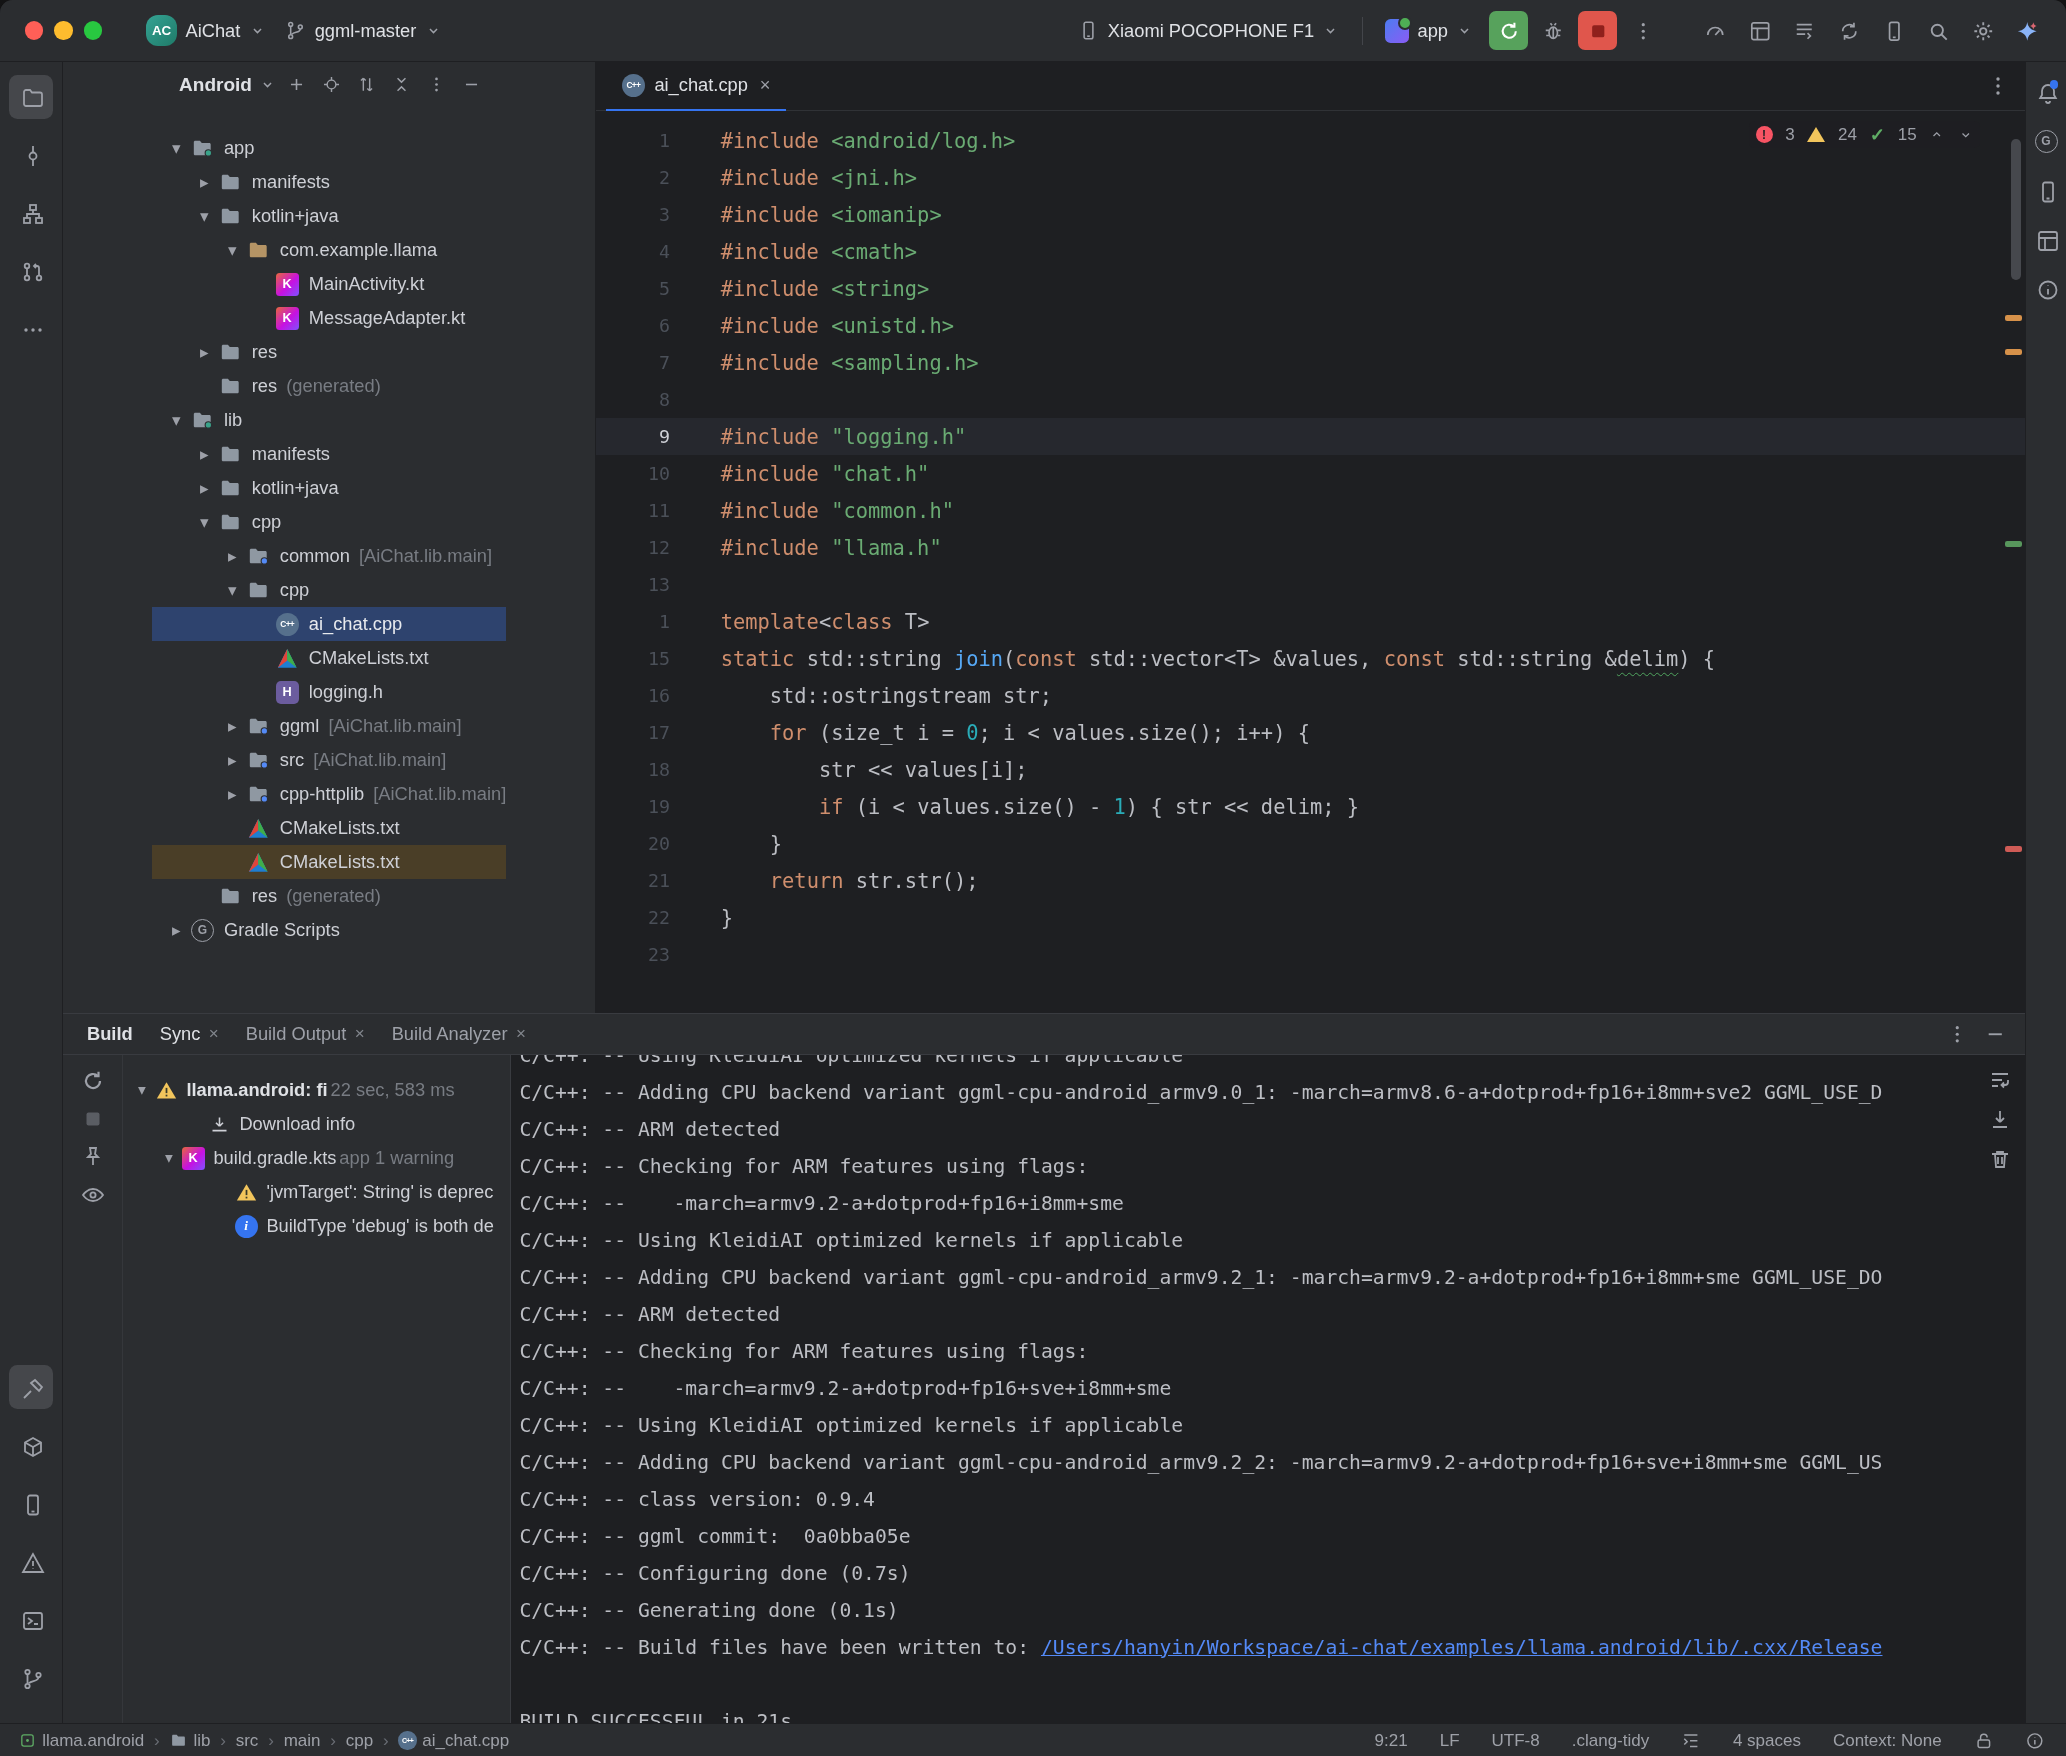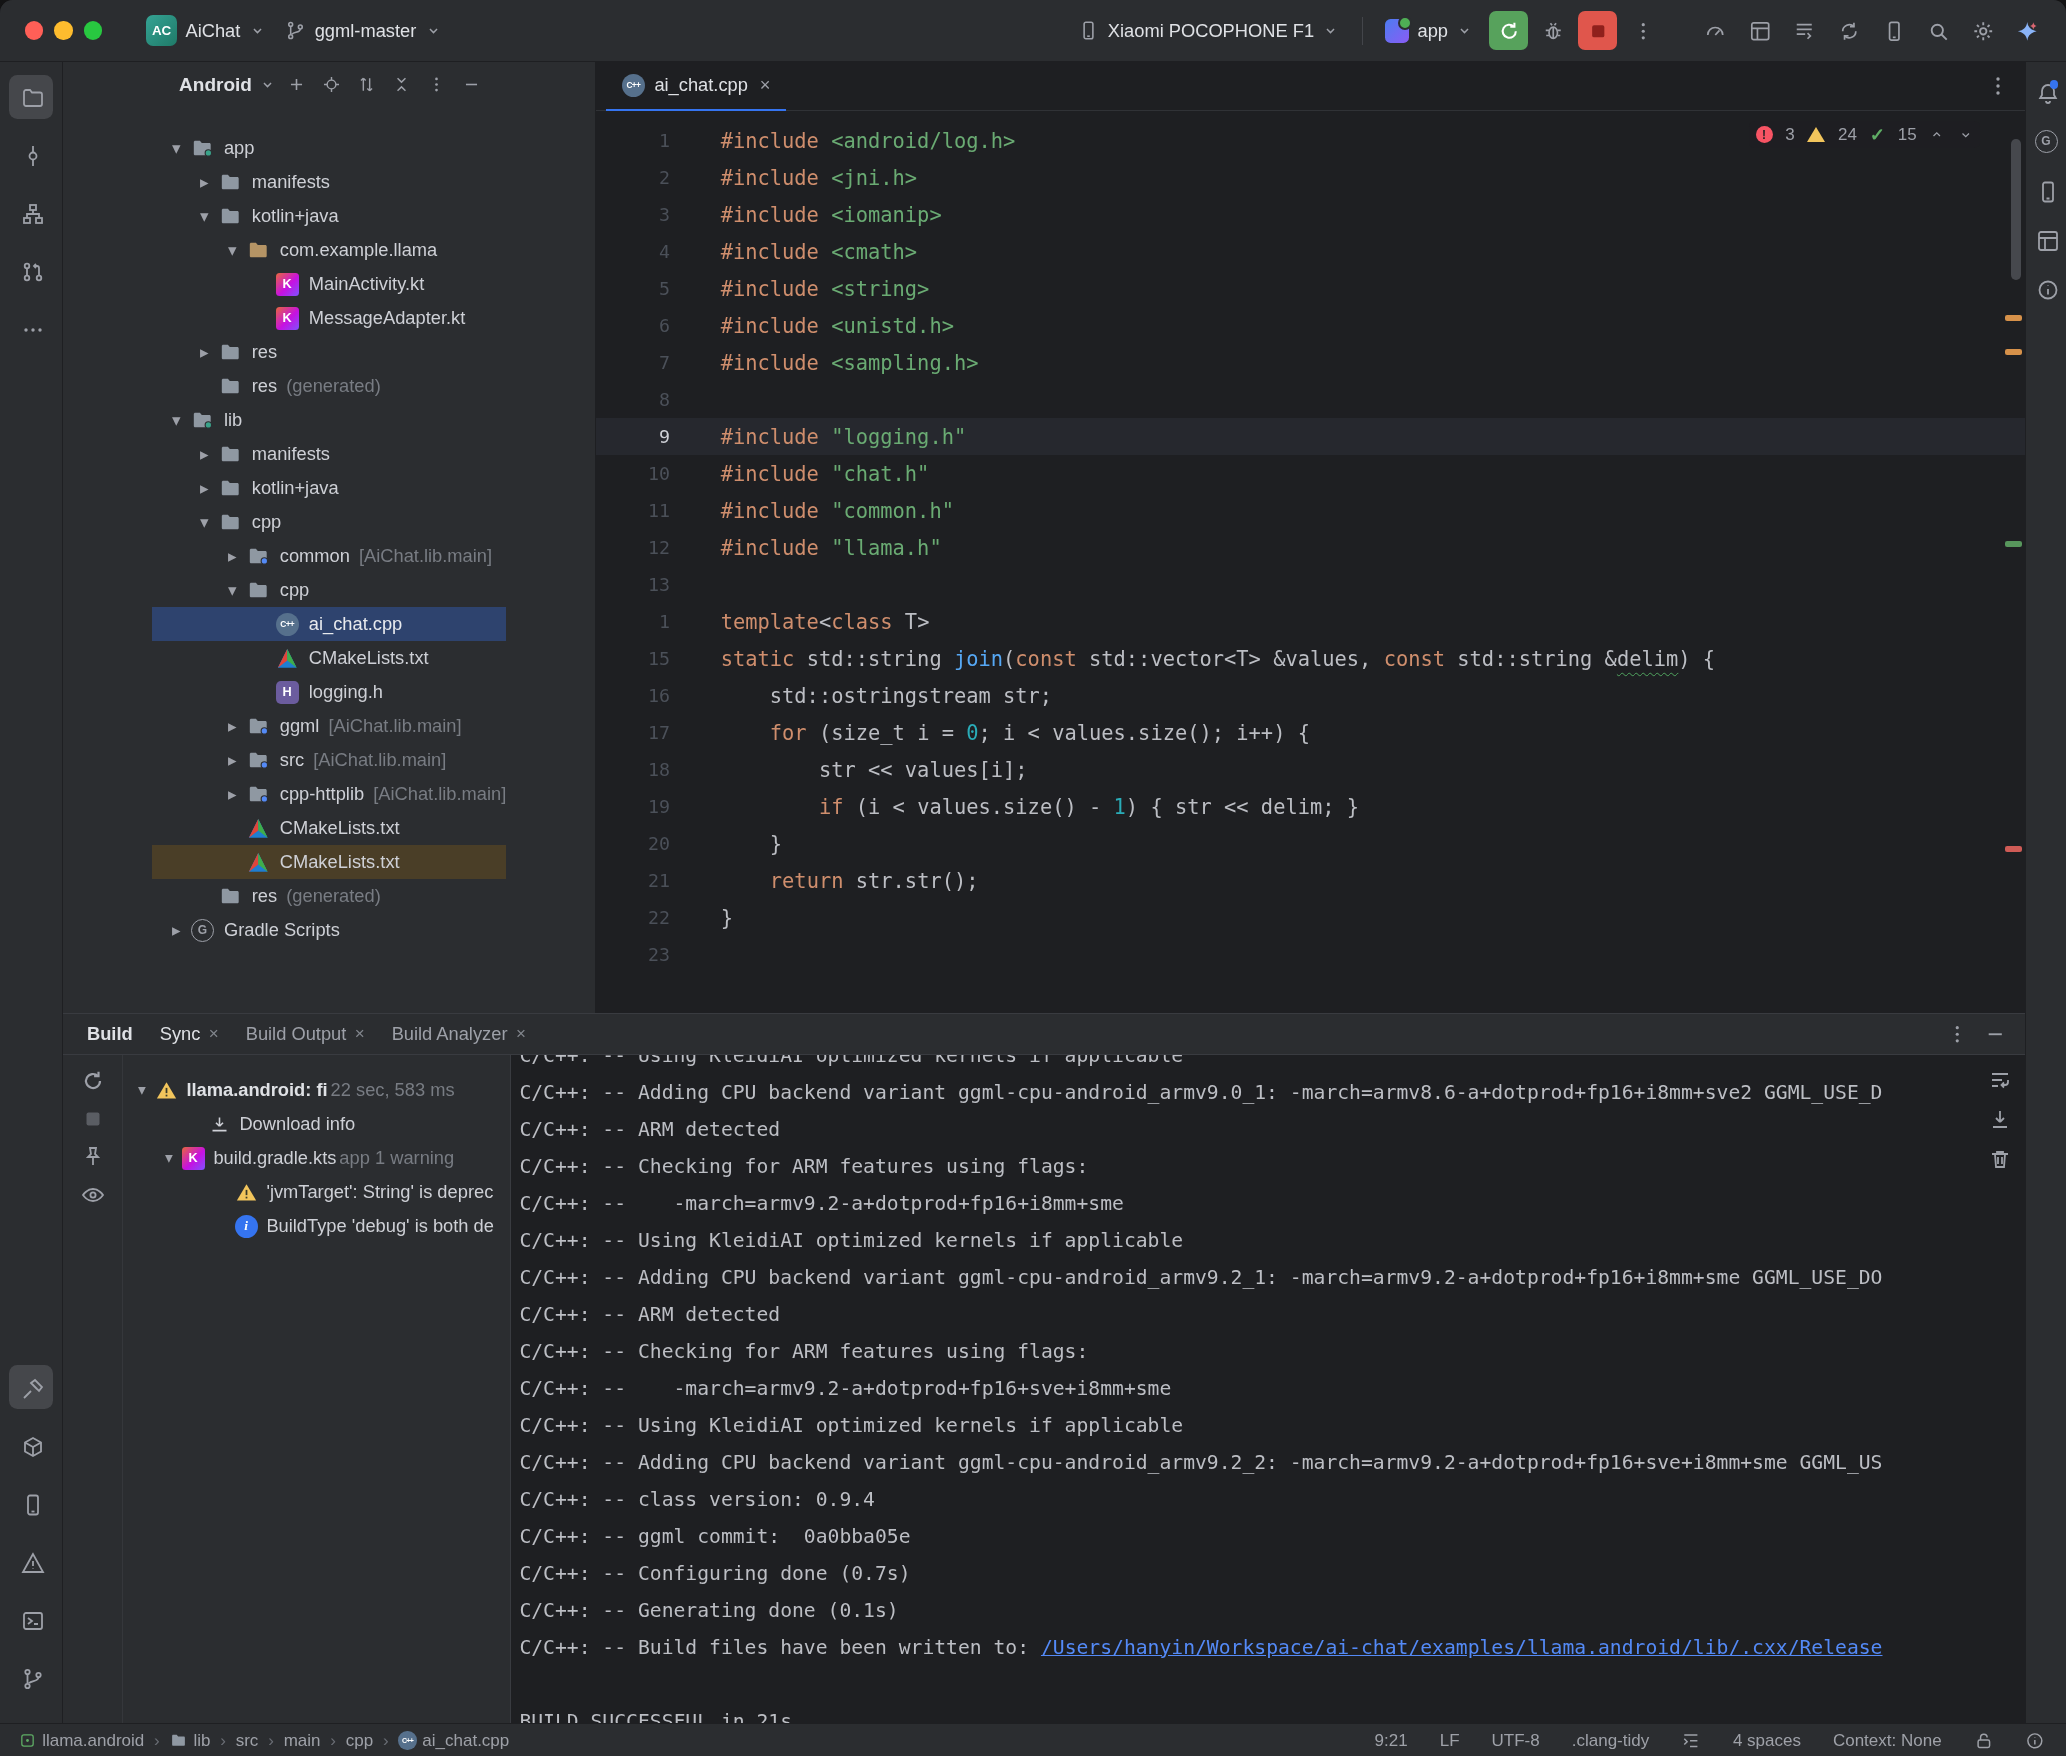--- a/index.html
+++ b/index.html
@@ -6,21 +6,21 @@
   html,body { width:2066px; height:1757px; background:#131314; }
   body { font-family:"Liberation Sans", sans-serif; color:#ced0d6; overflow:hidden; }
   .app { width:2066px; height:1757px; background:#1e1f22; border-radius:12.7px 12.7px 0 0; overflow:hidden; display:flex; flex-direction:column; }
 
   
   .titlebar { height:62px; flex:none; background:#2b2d30; display:flex; align-items:center; border-bottom:0.7px solid #1e1f22; padding:0 19.7px 0 25px; }
   .traffic { display:flex; gap:11.2px; margin-right:34px; }
   .tl { width:18.3px; height:18.3px; border-radius:50%; }
   .tl.red{background:#ff5f57}.tl.yel{background:#febc2e}.tl.grn{background:#28c840}
   .tb-widget { display:flex; align-items:center; gap:8.4px; padding:7px 9.8px; border-radius:7px; font-size:18.3px; color:#dfe1e5; white-space:nowrap; }
-  .appicon { width:31px; height:31px; border-radius:7px; background:linear-gradient(135deg,#35a394,#1f7a68); color:#fff; font-weight:700; font-size:13.4px; display:flex; align-items:center; justify-content:center; }
+  .appicon { width:31px; height:31px; border-radius:12px; background:linear-gradient(135deg,#35a394,#1f7a68); color:#fff; font-weight:700; font-size:13.4px; display:flex; align-items:center; justify-content:center; }
   .wicon { width:21px; height:21px; color:#9da0a8; flex:none; }
   .wicon svg{width:100%;height:100%;display:block}
   .chev-dn { width:17px; height:17px; color:#9da0a8; }
   .chev-dn svg{width:100%;height:100%}
   .tb-spacer { flex:1; }
   .runcfg-icon { width:24px; height:24px; border-radius:5.6px; background:linear-gradient(135deg,#4c7cf0,#8a5cf5); position:relative; }
   .runcfg-icon::after { content:""; position:absolute; right:-2.8px; top:-2.8px; width:9.8px; height:9.8px; border-radius:50%; background:#4fae55; border:2.1px solid #2b2d30; }
   .tb-btn { width:39px; height:39px; border-radius:7px; display:flex; align-items:center; justify-content:center; color:#9da0a8; margin-left:5.6px; }
   .tb-btn svg{width:22.5px;height:22.5px}
   .tb-btn.run { background:#57a25c; color:#ffffff; }

